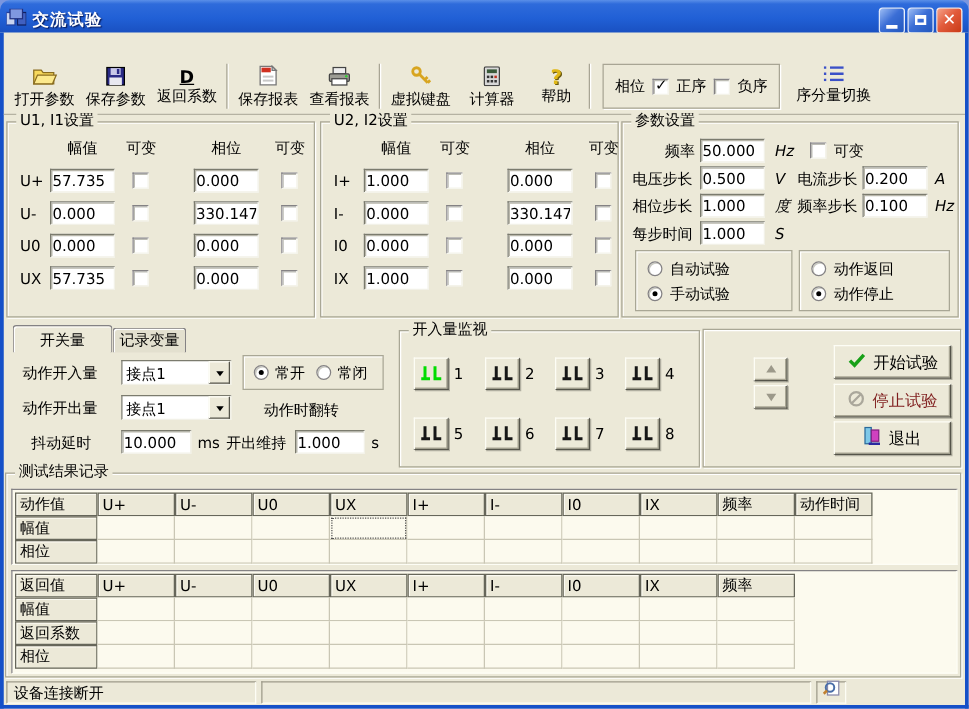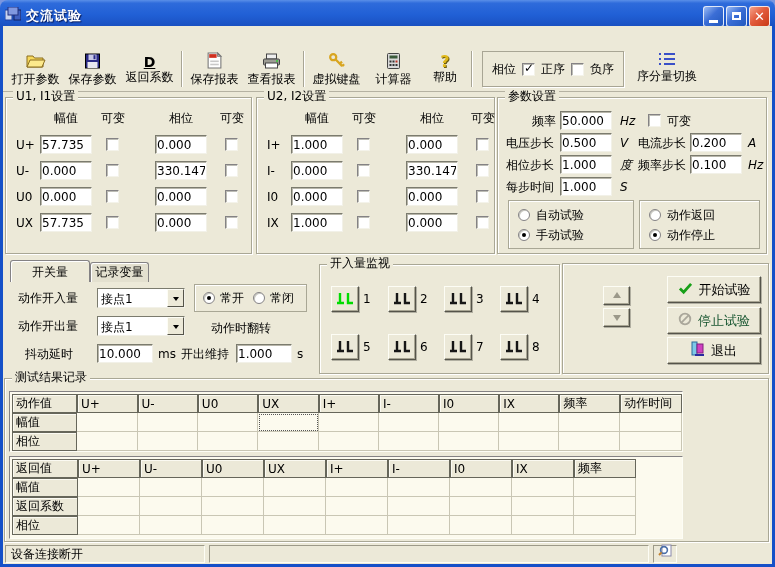--- a/index.html
+++ b/index.html
@@ -97,25 +97,25 @@
 
   
   .contact { position:absolute; display:flex; align-items:center; gap:4px; }
   .cbtn { width:28px; height:26px; display:flex; align-items:center; justify-content:center; }
   .cbtn svg path { stroke:#161616; }
   .cbtn.on svg path { stroke:#00DC00; }
 
   
   .abtn { position:absolute; left:104px; width:94px; height:27px; display:flex; align-items:center;
     justify-content:center; gap:6px; font-size:13px; }
-  .abtn.disabled { color:#14532d; }
+  .abtn.disabled { color:#7f1d1d; }
   .arrowbtn { position:absolute; left:40px; width:27px; height:19px; display:flex; align-items:center; justify-content:center; }
 
   
-  .tpanel { position:absolute; left:4px; width:674px; background:#FCFAEE; overflow:hidden;
+  .tpanel { position:absolute; left:4px; width:757px; background:#FCFAEE; overflow:hidden;
     border:1px solid; border-color:#848284 #FDFDF5 #FDFDF5 #848284; }
   table.grid { border-collapse:separate; border-spacing:0; table-layout:fixed; margin:2px 0 0 2px; }
   table.grid th { background:#ECE9D8; border:1px solid #66665A; box-shadow:inset 1px 1px 0 #FBFAF2;
     font-weight:normal; text-align:left; padding:0 3px; overflow:hidden; white-space:nowrap; }
   table.grid td { background:#FCFAEE; border-right:1px solid #C9C6B4; border-bottom:1px solid #C9C6B4; }
   tr.hrow th { height:18px; }
   .t1 tr.brow th, .t1 tr.brow td { height:17px; }
   .t2 tr.brow th, .t2 tr.brow td { height:19px; }
   td.focus { outline:1px dotted #555; outline-offset:-2px; }
   td.sel { background:#2E62C4; }

